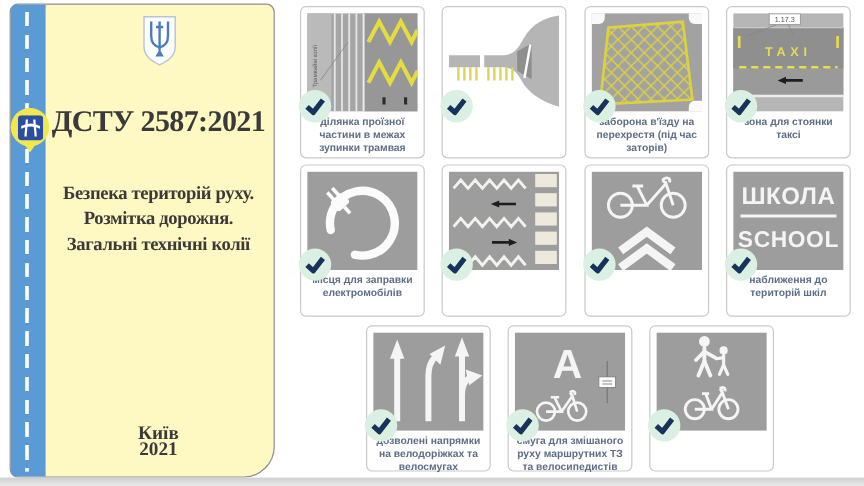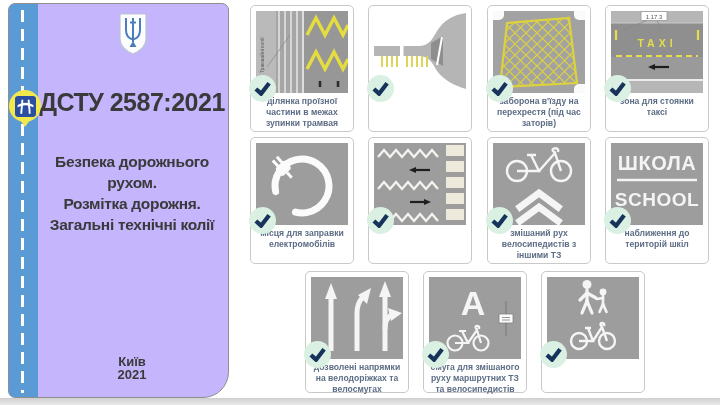--- a/index.html
+++ b/index.html
@@ -1,37 +1,37 @@
 <!DOCTYPE html>
 <html><head>
 <meta charset="utf-8">
 <style>
   html,body{margin:0;padding:0;background:#fff;}
   #stage{position:relative;width:720px;height:405px;background:#ffffff;overflow:hidden;
          font-family:"Liberation Sans",sans-serif;}
   
-  .cover{position:absolute;left:8px;top:3px;width:221px;height:395px;background:#c4b5fd;
-         border:1.5px solid #8f8f8f;border-radius:7px 7px 26px 7px;box-sizing:border-box;}
+  .cover{position:absolute;left:8px;top:3px;width:221px;height:395px;background:#fef9c3;
+         border:1.5px solid #8f8f8f;border-radius:7px 7px 26px 7px;box-sizing:border-box;font-family:Liberation Serif, serif;}
   .stripe{position:absolute;left:0;top:0;bottom:0;width:29px;background:#5b9bd5;
           border-radius:5px 0 0 5px;}
   .dashline{position:absolute;left:12px;top:6px;bottom:4px;width:3px;
             background:repeating-linear-gradient(to bottom,#fff 0 12px,transparent 12px 19px);}
   .badge{position:absolute;left:0px;top:86px;width:32px;height:32px;border-radius:50%;
          background:#f1e84e;display:flex;align-items:center;justify-content:center;z-index:3;}
   .badge:after{content:"";position:absolute;left:11px;top:30px;width:0;height:0;
          border-left:5px solid transparent;border-right:5px solid transparent;border-top:7px solid #f1e84e;}
   .emblem{position:absolute;left:29px;right:0;top:9px;display:flex;justify-content:center;}
   .title{position:absolute;left:29px;right:2px;top:84px;text-align:center;color:#3a3a3a;
          font-size:25px;letter-spacing:-0.5px;white-space:nowrap;}
   .title .t1,.title .t3{font-weight:600;}
   .title .t2{font-weight:800;}
   .subtitle{position:absolute;left:29px;right:2px;top:147px;text-align:center;color:#3a3a3a;
             font-size:15.5px;line-height:21px;font-weight:600;letter-spacing:-0.3px;}
   .pubinfo{position:absolute;left:29px;right:2px;top:351px;text-align:center;color:#3a3a3a;
-           font-size:13px;line-height:13px;font-weight:600;}
+           font-size:16px;line-height:13px;font-weight:600;}
   
   .tile{position:absolute;width:104px;background:#fff;border:1px solid #c9c9c9;border-radius:5px;
         box-sizing:border-box;padding:5px 5px 3px;display:flex;flex-direction:column;align-items:center;}
   .r12{height:127px;}
   .r3{height:122px;}
   .timg{position:relative;width:92px;height:82px;}
   .timg > svg{display:block;width:92px;height:82px;}
   .chk{position:absolute;left:-7px;bottom:-9px;width:27px;height:27px;border-radius:50%;
        background:#d9f0e2;display:flex;align-items:center;justify-content:center;}
   .cap{margin-top:3px;width:96px;font-size:8.6px;line-height:10.8px;color:#5d6d85;
@@ -66,21 +66,21 @@
           <line x1="15" y1="5" x2="15" y2="29"></line>
           <path d="M8,5 V17 C8,23 11,25.5 15,26.5"></path>
           <path d="M22,5 V17 C22,23 19,25.5 15,26.5"></path>
           <line x1="12" y1="9.5" x2="18" y2="9.5"></line>
         </g>
         <path d="M15,28 L11.5,34 H18.5 Z" fill="#4a7ebb"></path>
       </svg>
     </div>
     <div class="title"><span class="t1">ДСТУ</span> <span class="t2">2587</span><span class="t3">:2021</span></div>
     <div class="subtitle">
-      <div>Безпека дорожнього рухом.</div>
+      <div>Безпека територій руху.</div>
       <div>Розмітка дорожня.</div>
       <div>Загальні технічні колії</div>
     </div>
     <div class="pubinfo">
       <div>Київ</div>
       <div>2021</div>
     </div>
   </div>
 
   <div class="tile r12" style="left:250px;top:5px">
@@ -255,21 +255,20 @@
           <polyline points="27,64 46,50 65,64"></polyline>
           <polyline points="27,78 46,64 65,78"></polyline>
         </g>
       </svg>
       <div class="chk">
           <svg width="17" height="15" viewBox="0 0 18 15">
             <path d="M2,8 L7.5,13 L16,2" stroke="#17335c" stroke-width="4.5" fill="none"></path>
           </svg>
         </div>
     </div>
-    <div class="cap">змішаний рух велосипедистів з іншими ТЗ</div>
   </div>
 
   <div class="tile r12" style="left:605px;top:137px">
     <div class="timg">
       <svg viewBox="0 0 92 82">
         <rect width="92" height="82" fill="#9d9d9d"></rect>
         <text x="46" y="27" text-anchor="middle" font-size="20" font-weight="bold" letter-spacing="0.5" fill="#f4f4f4">ШКОЛА</text>
         <line x1="6" y1="37" x2="86" y2="37" stroke="#f4f4f4" stroke-width="2.5"></line>
         <text x="46" y="63" text-anchor="middle" font-size="19" font-weight="bold" letter-spacing="0.5" fill="#f4f4f4">SCHOOL</text>
       </svg>

